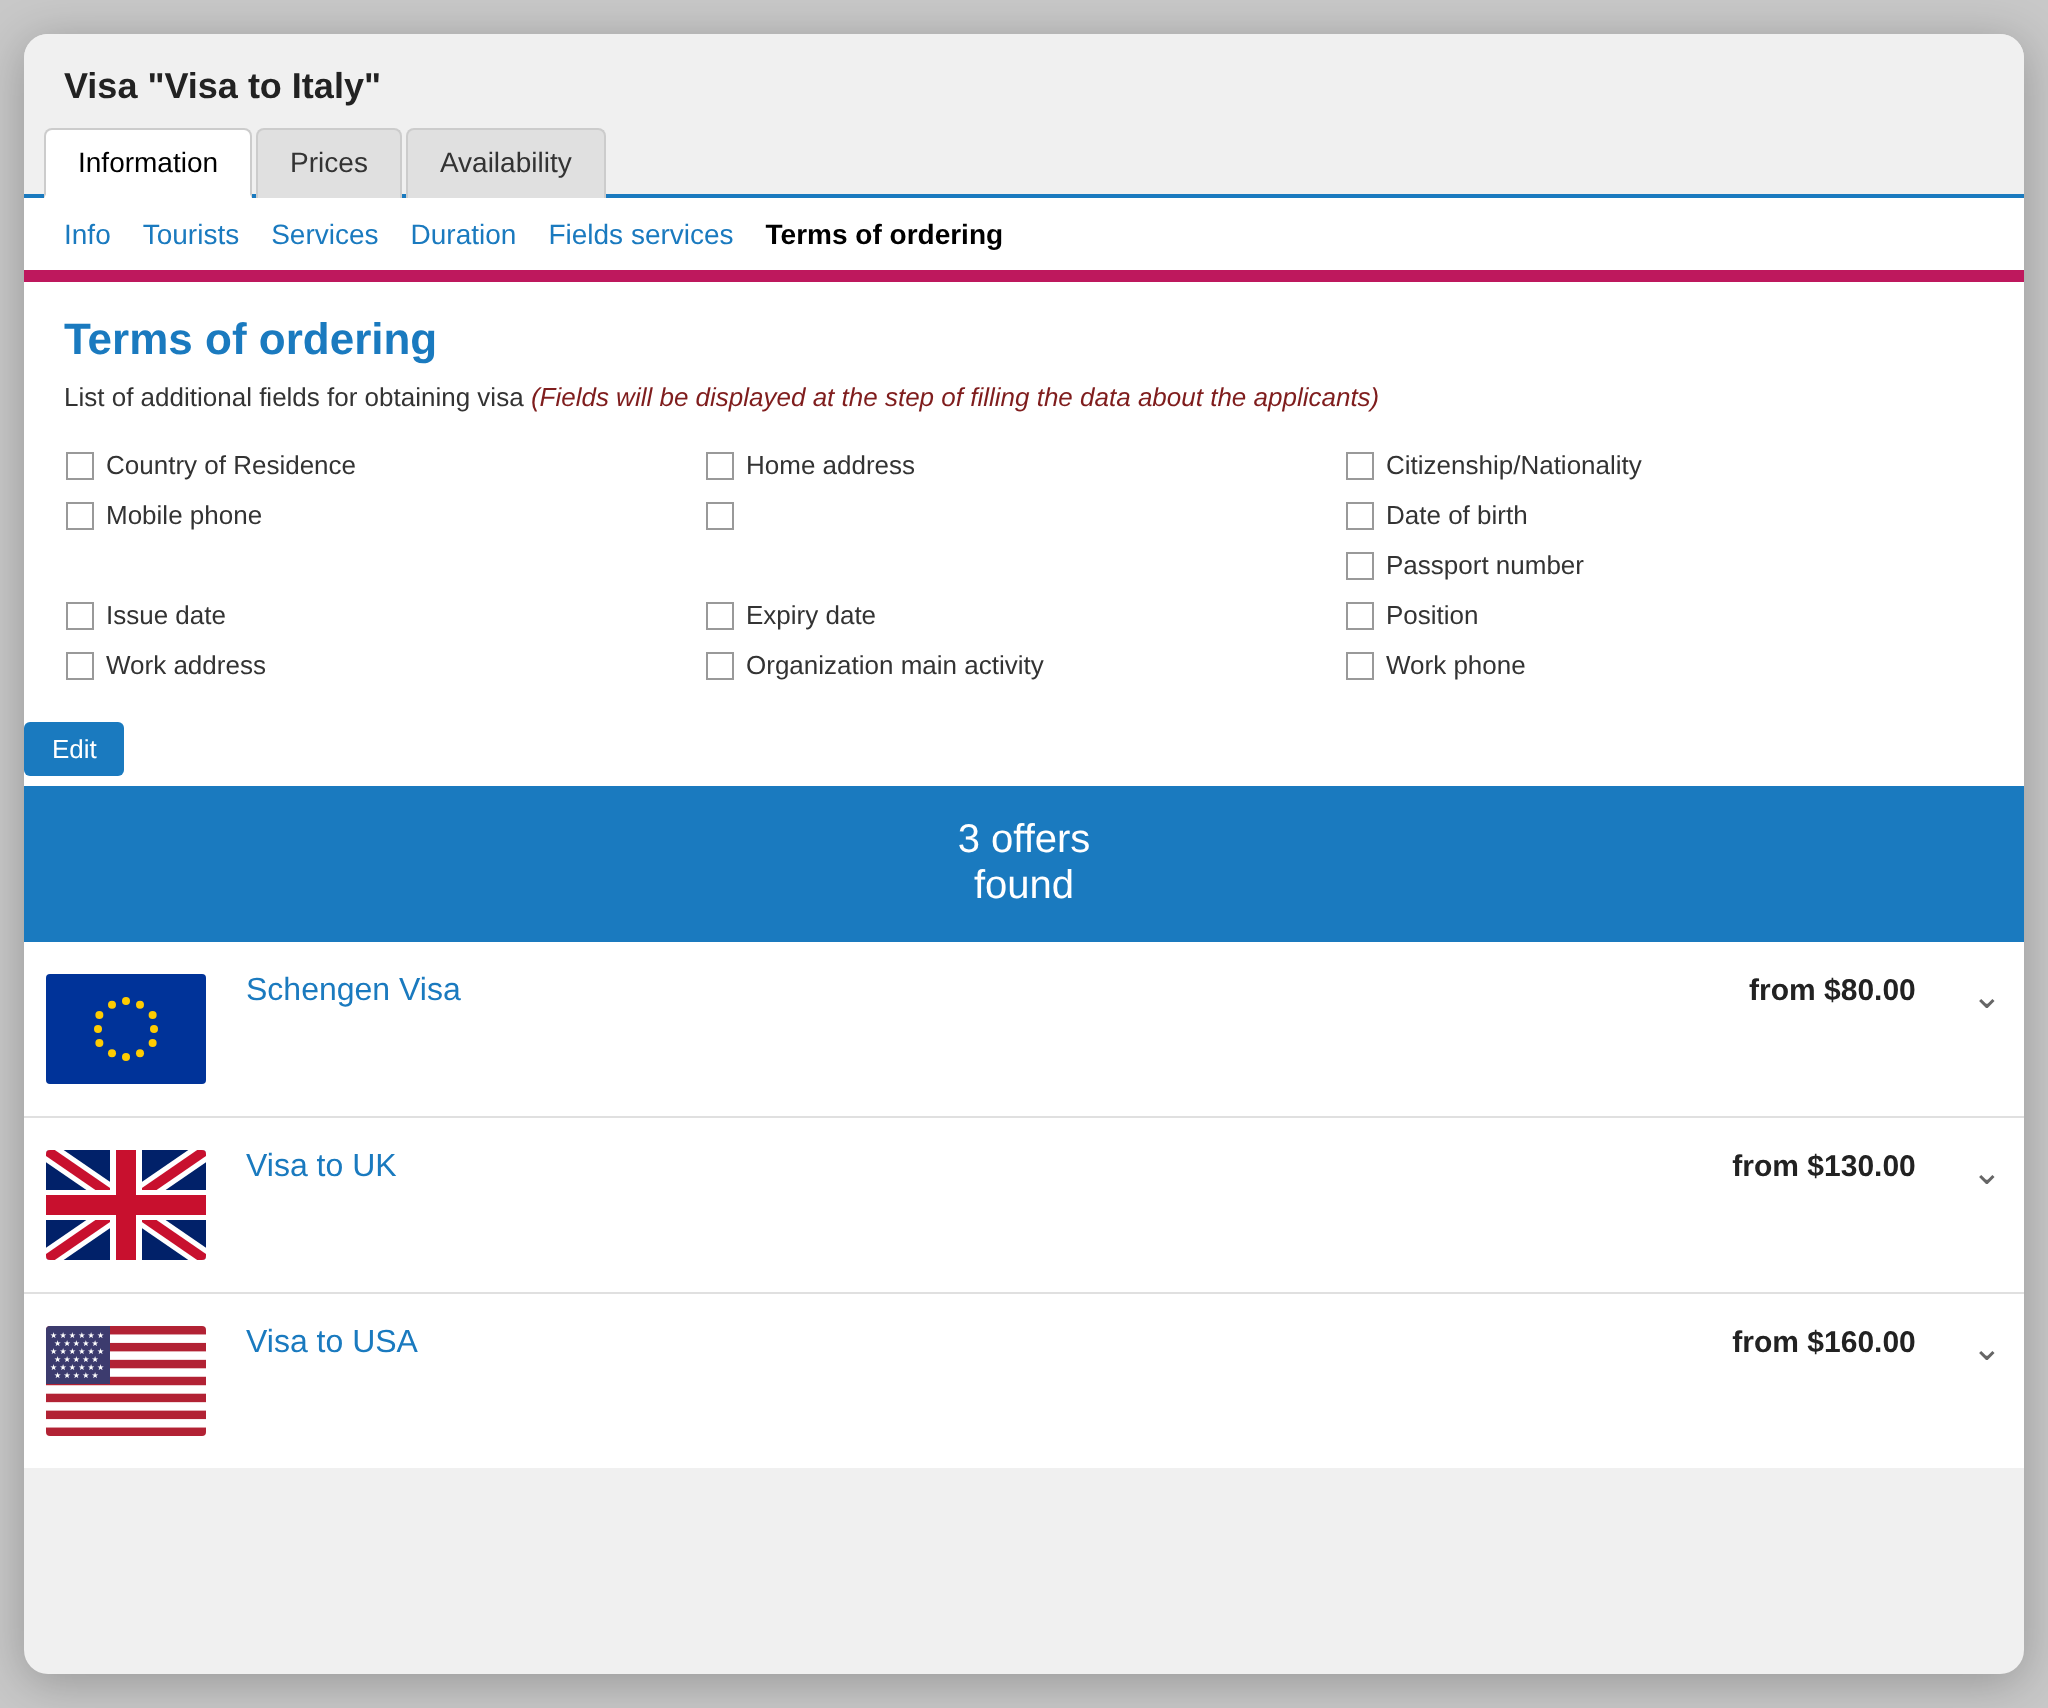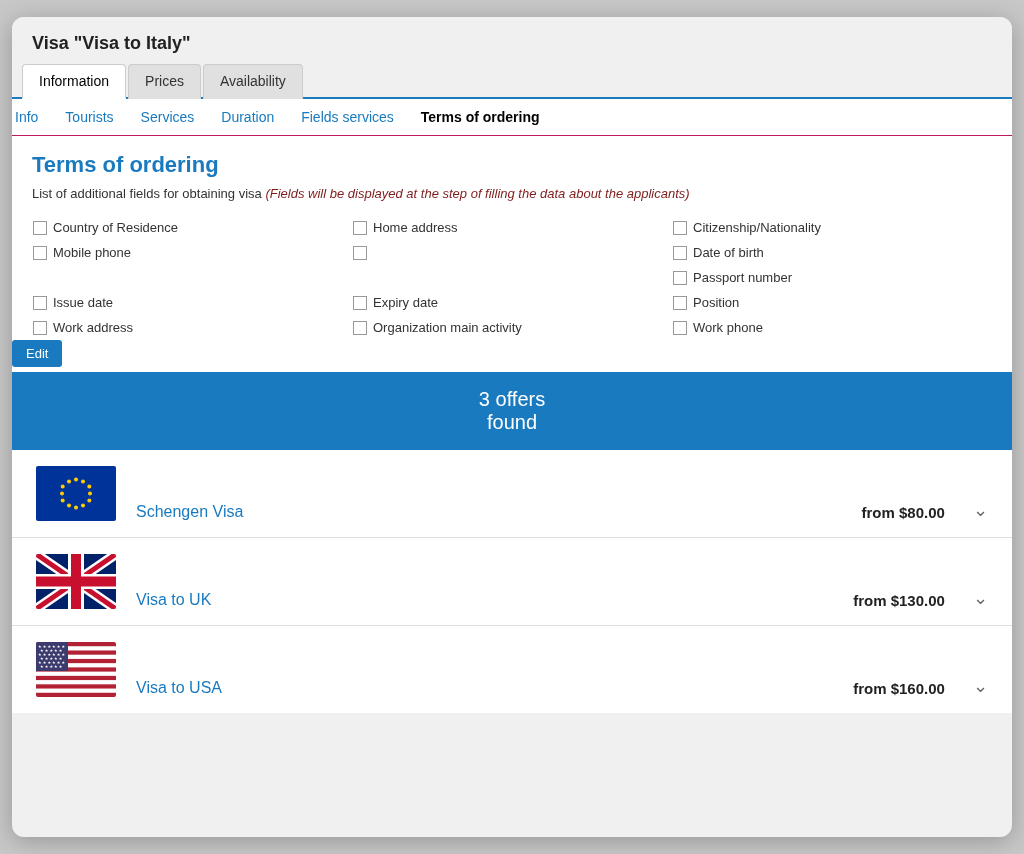--- a/index.html
+++ b/index.html
@@ -52,23 +52,23 @@
       border-bottom: 2px solid #fff;
       color: #000;
       font-weight: normal;
     }
     .content-area {
       background: #fff;
       padding: 0;
     }
     .nav-links {
       display: flex;
-      gap: 27px;
-      padding: 10px 3px;
-      border-bottom: 1px solid #be185d;
+      gap: 16px;
+      padding: 10px 20px;
+      border-bottom: 6px solid #be185d;
       background: #fff;
     }
     .nav-link {
       color: #1a7abf;
       text-decoration: none;
       font-size: 14px;
       cursor: pointer;
     }
     .nav-link.active {
       color: #000;
@@ -112,21 +112,21 @@
       width: 14px;
       height: 14px;
       border: 1px solid #999;
       background: #fff;
       flex-shrink: 0;
       margin-top: 1px;
     }
     
     .bottom-panel {
       position: relative;
-      margin-top: 0;
+      margin-top: 16px;
     }
     .edit-button {
       position: absolute;
       top: -32px;
       left: 0;
       background: #1a7abf;
       color: #fff;
       border: none;
       padding: 6px 14px;
       font-size: 13px;
@@ -139,24 +139,24 @@
       text-align: center;
       padding: 16px;
       font-size: 20px;
       font-weight: normal;
     }
     .offers-list {
       background: #f5f5f5;
     }
     .offer-item {
       display: flex;
-      align-items: flex-end;
+      align-items: flex-start;
       background: #fff;
       border-bottom: 1px solid #e0e0e0;
-      padding: 16px 24px;
+      padding: 16px 11px;
       gap: 20px;
     }
     .offer-item:last-child {
       border-bottom: none;
     }
     .flag-container {
       width: 80px;
       height: 55px;
       flex-shrink: 0;
       overflow: hidden;

